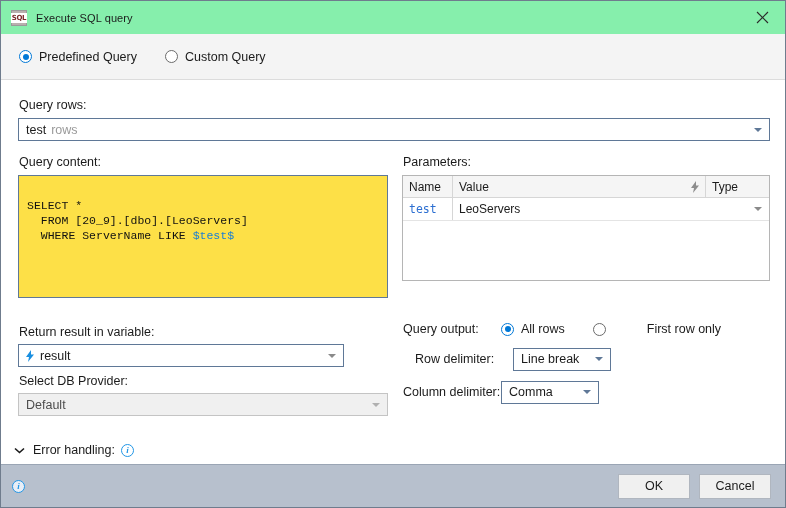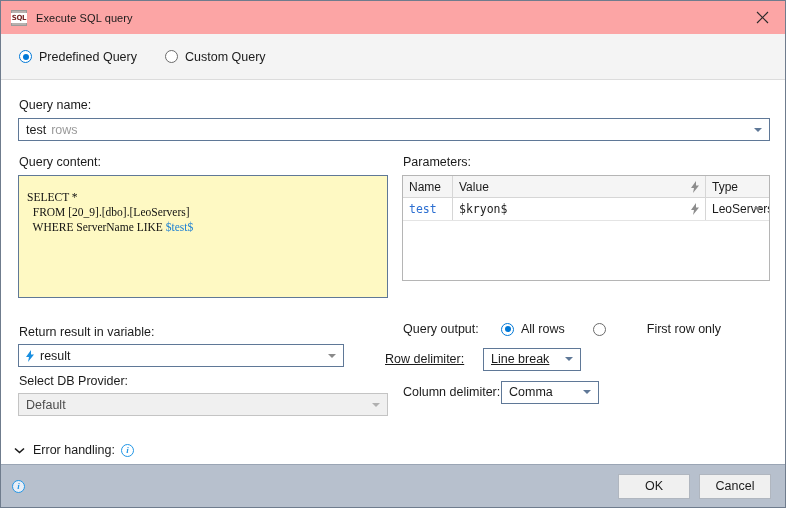--- a/index.html
+++ b/index.html
@@ -26,21 +26,21 @@
     display: flex;
     flex-direction: column;
   }
 
   
   .titlebar {
     height: 33px;
     flex: 0 0 33px;
     display: flex;
     align-items: center;
-    background: #fca5a5;
+    background: #86efac;
     position: relative;
   }
   .title-icon {
     width: 16px;
     height: 16px;
     margin-left: 10px;
     margin-right: 9px;
     position: relative;
     flex: 0 0 16px;
   }
@@ -177,26 +177,26 @@
     border-top: 4px solid #5f7897;
   }
   .combo.disabled .arrow { border-top-color: #b0b0b0; }
 
   .ghost { color: #9a9a9a; margin-left: 5px; }
 
   
   .codebox {
     box-sizing: border-box;
     border: 1px solid #5f7897;
-    background: #fef9c3;
-    font-family: Liberation Serif, serif;
+    background: #fde047;
+    font-family: Liberation Mono, monospace;
     font-size: 11.5px;
     line-height: 15px;
     color: #111111;
-    padding: 14px 8px;
+    padding: 22px 8px;
     white-space: pre;
     overflow: hidden;
   }
   .codebox .var { color: #1a7fd4; }
 
   
   .grid {
     box-sizing: border-box;
     border: 1px solid #b5b5b5;
     background: #ffffff;
@@ -352,21 +352,21 @@
       <span class="rlabel">Predefined Query</span>
     </div>
     <div class="radio">
       <span class="dot off"></span>
       <span class="rlabel">Custom Query</span>
     </div>
   </div>
 
   <div class="body">
 
-    <div class="abs fieldlabel" style="left:18px; top:18px;">Query name:</div>
+    <div class="abs fieldlabel" style="left:18px; top:18px;">Query rows:</div>
     <div class="abs combo" style="left:17px; top:38px; width:752px; height:23px;">
       <span>test</span>
       <span class="ghost">rows</span>
       <span class="arrow"></span>
     </div>
 
     <div class="abs fieldlabel" style="left:18px; top:75px;">Query content:</div>
     <div class="abs codebox" style="left:17px; top:95px; width:370px; height:123px;"><span>SELECT *</span>
 <span>  FROM [20_9].[dbo].[LeoServers]</span>
 <span>  WHERE ServerName LIKE </span><span class="var">$test$</span></div>
@@ -378,26 +378,20 @@
         <div class="gc gc-value">
           <span>Value</span>
           <svg class="bolt" viewBox="0 0 9 12">
             <polygon points="5,0 0,7 3,7 2,12 8,4.5 5,4.5" fill="#8d8d8d"></polygon>
           </svg>
         </div>
         <div class="gc gc-type last">Type</div>
       </div>
       <div class="grid-row">
         <div class="gc gc-name cell-mono cell-name-val">test</div>
-        <div class="gc gc-value cell-mono">
-          <span>$kryon$</span>
-          <svg class="bolt" viewBox="0 0 9 12">
-            <polygon points="5,0 0,7 3,7 2,12 8,4.5 5,4.5" fill="#8d8d8d"></polygon>
-          </svg>
-        </div>
         <div class="gc gc-type last">
           <span>LeoServers</span>
           <span class="type-arrow"></span>
         </div>
       </div>
     </div>
 
     <div class="abs fieldlabel" style="left:18px; top:245px;">Return result in variable:</div>
     <div class="abs combo" style="left:17px; top:264px; width:326px; height:23px;">
       <svg width="9" height="12" viewBox="0 0 9 12" style="margin-right:5px;">
@@ -418,21 +412,21 @@
       <span class="radio">
         <span class="dot on"></span>
         <span class="rlabel">All rows</span>
       </span>
       <span class="radio" style="margin-right:0;gap:34px;">
         <span class="dot off"></span>
         <span class="rlabel">First row only</span>
       </span>
     </div>
 
-    <div class="abs optrow" style="left:384px; top:267px; height:24px;text-decoration:underline;">
+    <div class="abs optrow" style="left:414px; top:267px; height:24px;">
       <span class="fieldlabel" style="width:98px; display:inline-block;">Row delimiter:</span>
       <span class="combo" style="width:98px; height:23px;">
         <span>Line break</span>
         <span class="arrow"></span>
       </span>
     </div>
 
     <div class="abs optrow" style="left:402px; top:300px; height:24px;">
       <span class="fieldlabel" style="width:98px; display:inline-block;">Column delimiter:</span>
       <span class="combo" style="width:98px; height:23px;justify-content:space-between;">

